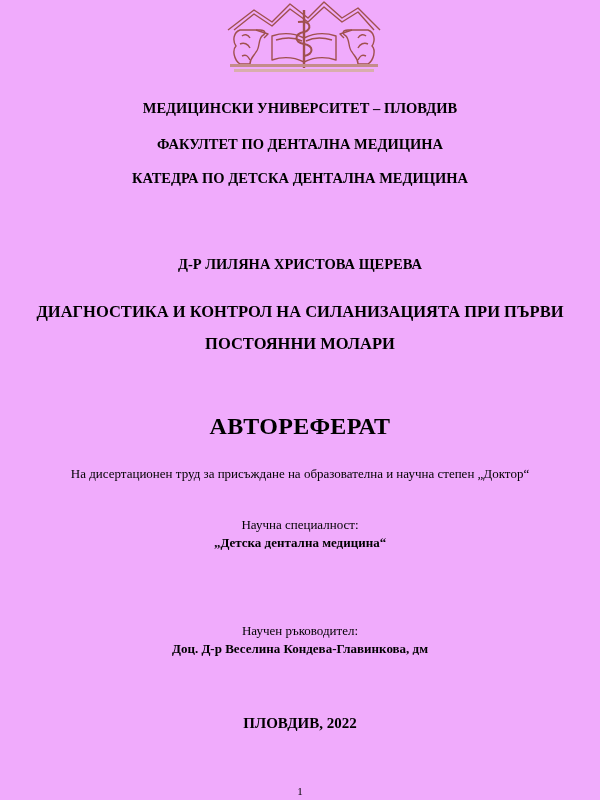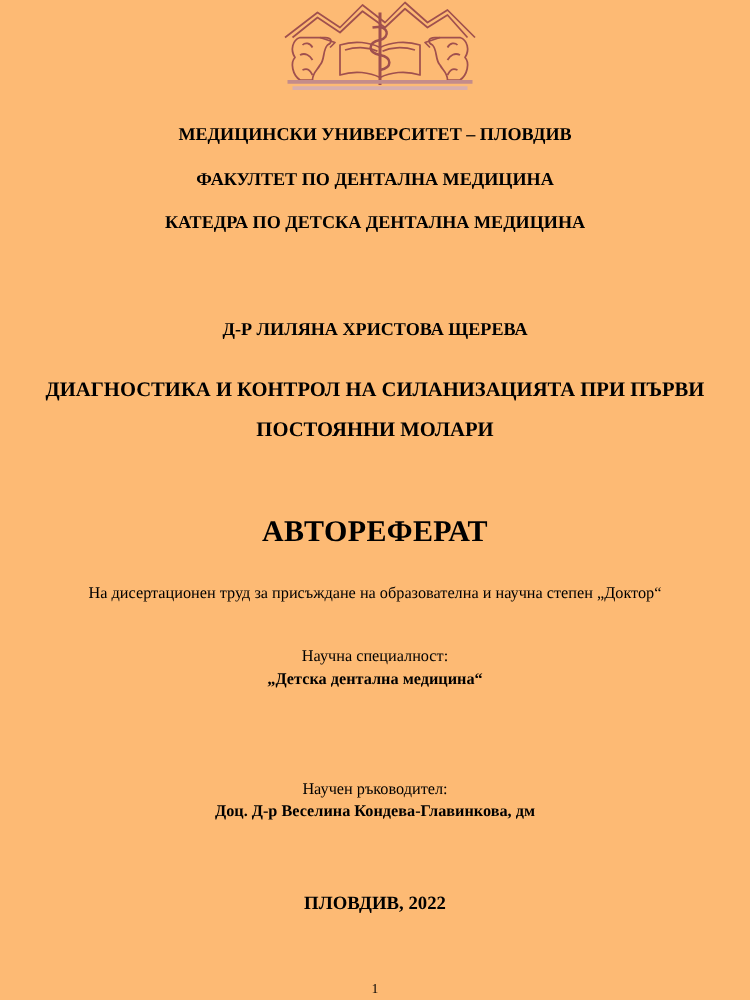--- a/index.html
+++ b/index.html
@@ -13,21 +13,21 @@
       position: relative;
       overflow: hidden;
       font-family: "Liberation Serif", "DejaVu Serif", serif;
       color: #000000;
     }
     .page {
       position: absolute;
       left: 0; top: 0;
       width: 600px;
       height: 800px;
-      background: #fdba74;
+      background: #f0abfc;
       overflow: hidden;
     }
     .line {
       position: absolute;
       left: -40px;
       width: 680px;
       text-align: center;
       white-space: nowrap;
       line-height: 1;
     }

